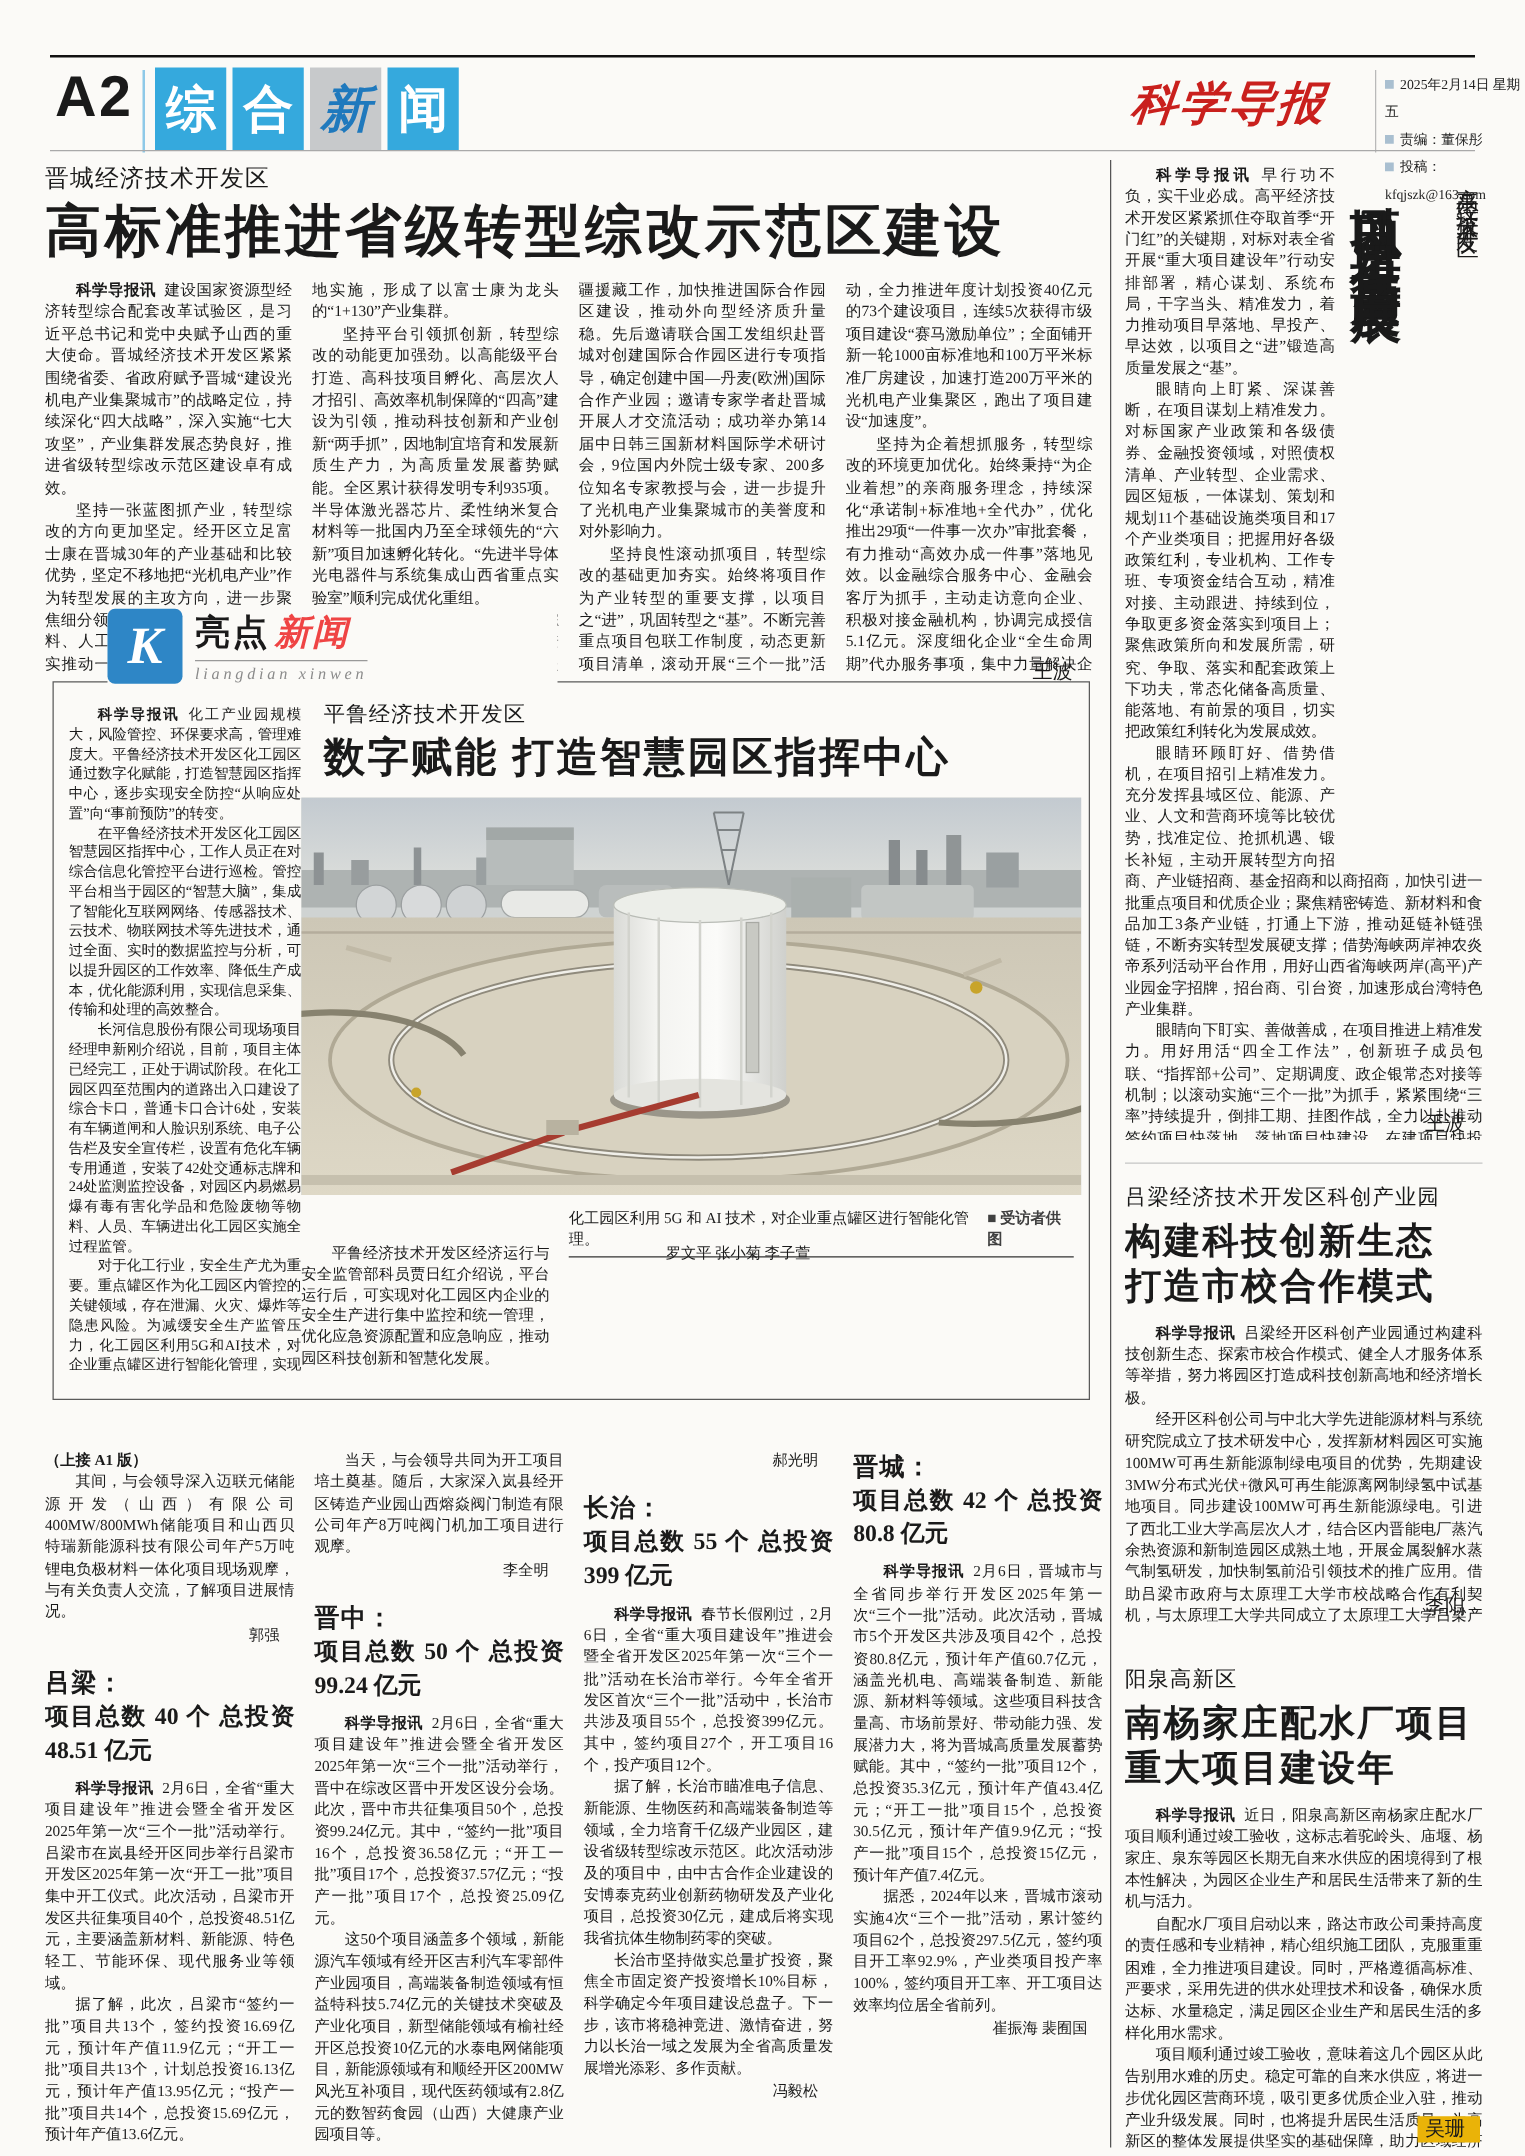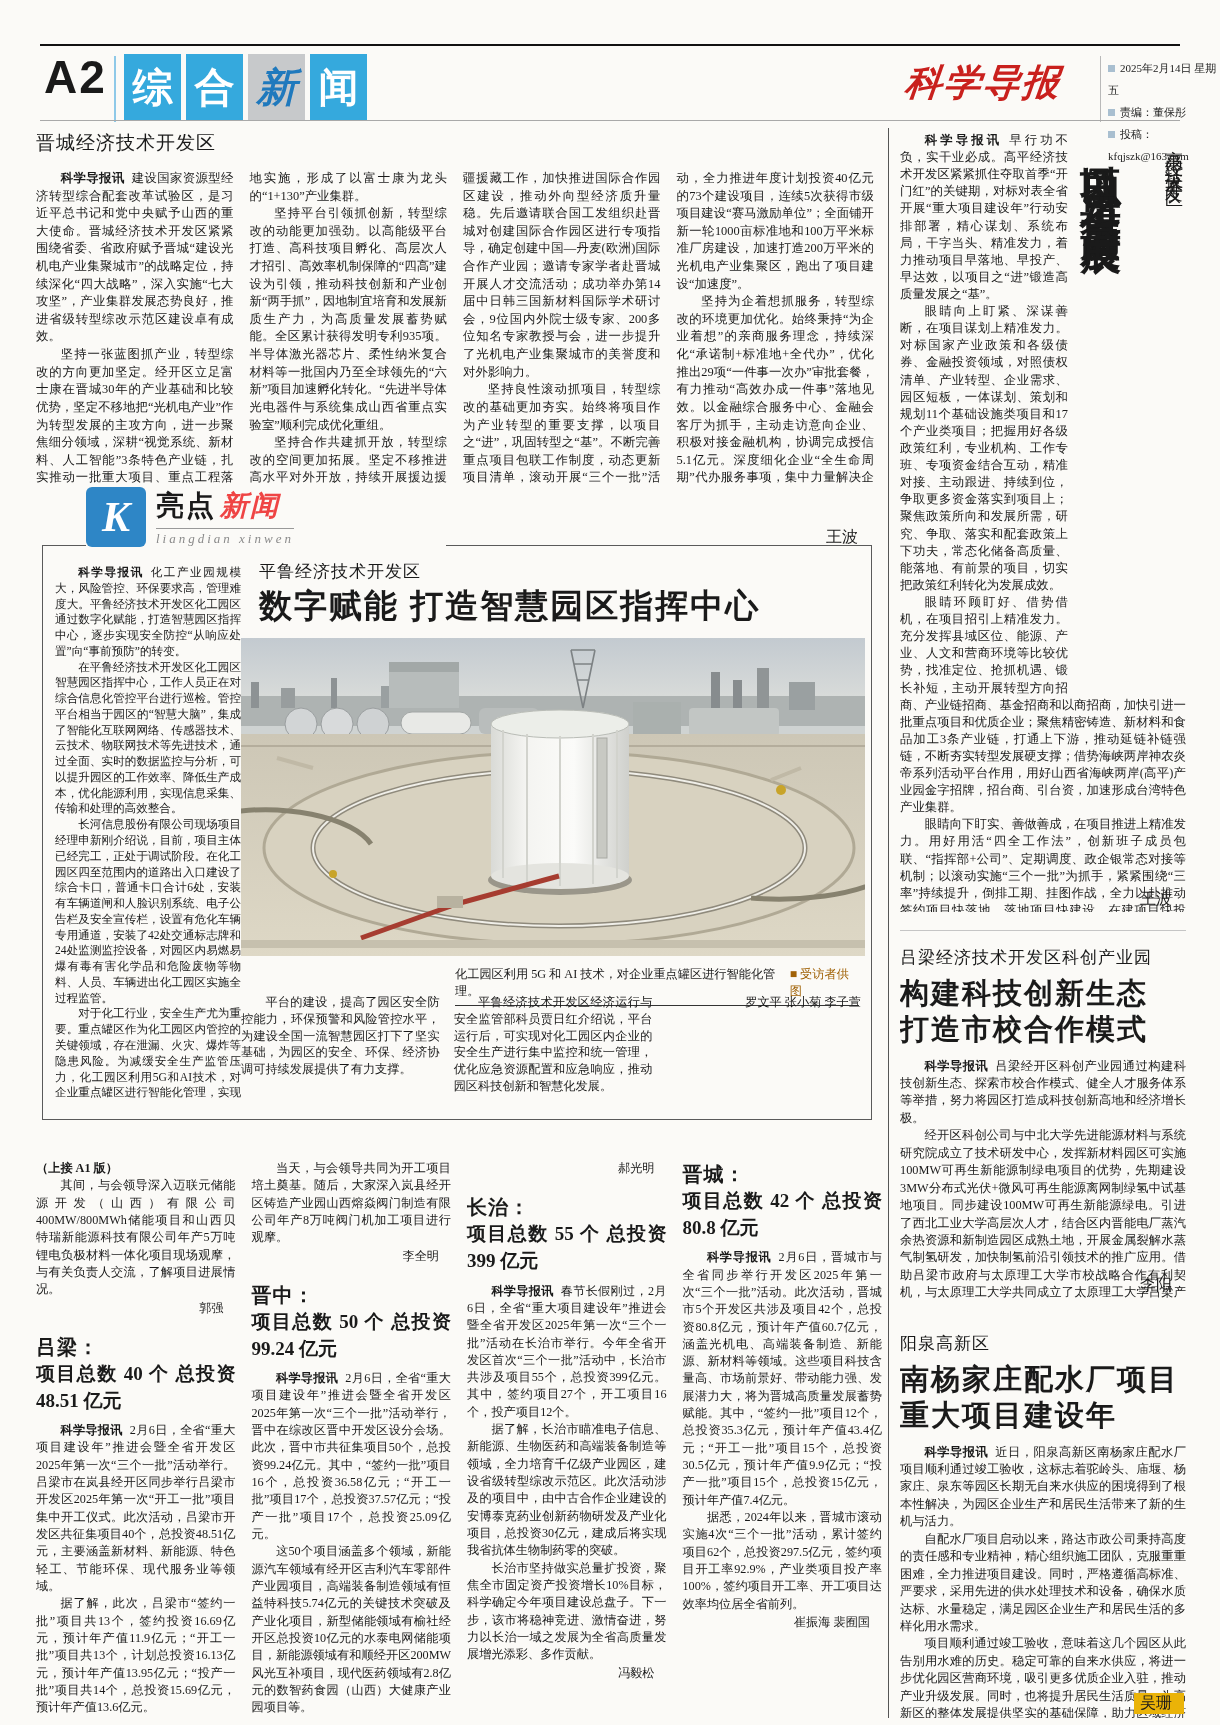--- a/index.html
+++ b/index.html
@@ -97,20 +97,21 @@
 <div class="abs" id="issue-info">
   <div><span class="sq"></span><span>2025年2月14日 星期五</span></div>
   <div><span class="sq"></span><span>责编：董保彤</span></div>
   <div><span class="sq"></span><span>投稿：kfqjszk@163.com</span></div>
 </div>
 <div class="abs" id="header-rule"></div>
 <div class="abs" id="main-vrule"></div>
 
 <div class="abs" id="jc">
   <div class="kicker">晋城经济技术开发区</div>
+  <h1 class="sans">高标准推进省级转型综改示范区建设</h1>
   <div class="cols just">
     <p><b class="xun">科学导报讯</b><span>建设国家资源型经济转型综合配套改革试验区，是习近平总书记和党中央赋予山西的重大使命。晋城经济技术开发区紧紧围绕省委、省政府赋予晋城“建设光机电产业集聚城市”的战略定位，持续深化“四大战略”，深入实施“七大攻坚”，产业集群发展态势良好，推进省级转型综改示范区建设卓有成效。</span></p>
     <p>坚持一张蓝图抓产业，转型综改的方向更加坚定。经开区立足富士康在晋城30年的产业基础和比较优势，坚定不移地把“光机电产业”作为转型发展的主攻方向，进一步聚焦细分领域，深耕“视觉系统、新材料、人工智能”3条特色产业链，扎实推动一批重大项目、重点工程落地实施，形成了以富士康为龙头的“1+130”产业集群。</p>
     <p>坚持平台引领抓创新，转型综改的动能更加强劲。以高能级平台打造、高科技项目孵化、高层次人才招引、高效率机制保障的“四高”建设为引领，推动科技创新和产业创新“两手抓”，因地制宜培育和发展新质生产力，为高质量发展蓄势赋能。全区累计获得发明专利935项。半导体激光器芯片、柔性纳米复合材料等一批国内乃至全球领先的“六新”项目加速孵化转化。“先进半导体光电器件与系统集成山西省重点实验室”顺利完成优化重组。</p>
     <p>坚持合作共建抓开放，转型综改的空间更加拓展。坚定不移推进高水平对外开放，持续开展援边援疆援藏工作，加快推进国际合作园区建设，推动外向型经济质升量稳。先后邀请联合国工发组织赴晋城对创建国际合作园区进行专项指导，确定创建中国—丹麦(欧洲)国际合作产业园；邀请专家学者赴晋城开展人才交流活动；成功举办第14届中日韩三国新材料国际学术研讨会，9位国内外院士级专家、200多位知名专家教授与会，进一步提升了光机电产业集聚城市的美誉度和对外影响力。</p>
     <p>坚持良性滚动抓项目，转型综改的基础更加夯实。始终将项目作为产业转型的重要支撑，以项目之“进”，巩固转型之“基”。不断完善重点项目包联工作制度，动态更新项目清单，滚动开展“三个一批”活动，全力推进年度计划投资40亿元的73个建设项目，连续5次获得市级项目建设“赛马激励单位”；全面铺开新一轮1000亩标准地和100万平米标准厂房建设，加速打造200万平米的光机电产业集聚区，跑出了项目建设“加速度”。</p>
     <p>坚持为企着想抓服务，转型综改的环境更加优化。始终秉持“为企业着想”的亲商服务理念，持续深化“承诺制+标准地+全代办”，优化推出29项“一件事一次办”审批套餐，有力推动“高效办成一件事”落地见效。以金融综合服务中心、金融会客厅为抓手，主动走访意向企业、积极对接金融机构，协调完成授信5.1亿元。深度细化企业“全生命周期”代办服务事项，集中力量解决企业职工的吃、住、行等急难愁盼问题，建设开通智慧公交站点16个、园区职工宿舍和餐厅5处，以贴心暖心的服务保障，持续建设市场化、法治化、国际化一流营商环境。</p>
 
   </div>
   <div class="byline">王波</div>
@@ -235,25 +236,24 @@
       <rect x="148" y="24" width="70" height="10" fill="#a2a8a7"></rect>
       <path d="M36 120 l36 10 M560 130 l-30 12" stroke="#c0b9a6" stroke-width="4"></path>
       <circle cx="540" cy="152" r="5" fill="#c8a42a"></circle>
         <circle cx="92" cy="236" r="4" fill="#c8a42a"></circle>
       <path d="M0 306 h624" stroke="#c6c0ae" stroke-width="8"></path>
     </svg>
   </div>
 
   <div class="abs" id="pl-cap">
     <span>化工园区利用 5G 和 AI 技术，对企业重点罐区进行智能化管理。</span>
-    <span style="color:#a16207;">■ 受访者供图</span>
+    <span style="color:#404040;font-weight:bold;">■ 受访者供图</span>
   </div>
 
   <div class="abs just" id="pl-cont">
-    <p>平台的建设，提高了园区安全防控能力，环保预警和风险管控水平，为建设全国一流智慧园区打下了坚实基础，为园区的安全、环保、经济协调可持续发展提供了有力支撑。</p>
     <p>平鲁经济技术开发区经济运行与安全监管部科员贾日红介绍说，平台运行后，可实现对化工园区内企业的安全生产进行集中监控和统一管理，优化应急资源配置和应急响应，推动园区科技创新和智慧化发展。</p>
     <div class="byline">罗文平 张小菊 李子萱</div>
   </div>
 </div>
 
 <div class="abs just" id="bt">
   <p class="cont-note">（上接 A1 版）</p>
   <p>其间，与会领导深入迈联元储能源开发（山西）有限公司400MW/800MWh储能项目和山西贝特瑞新能源科技有限公司年产5万吨锂电负极材料一体化项目现场观摩，与有关负责人交流，了解项目进展情况。</p>
   <div class="byline">郭强</div>
 

